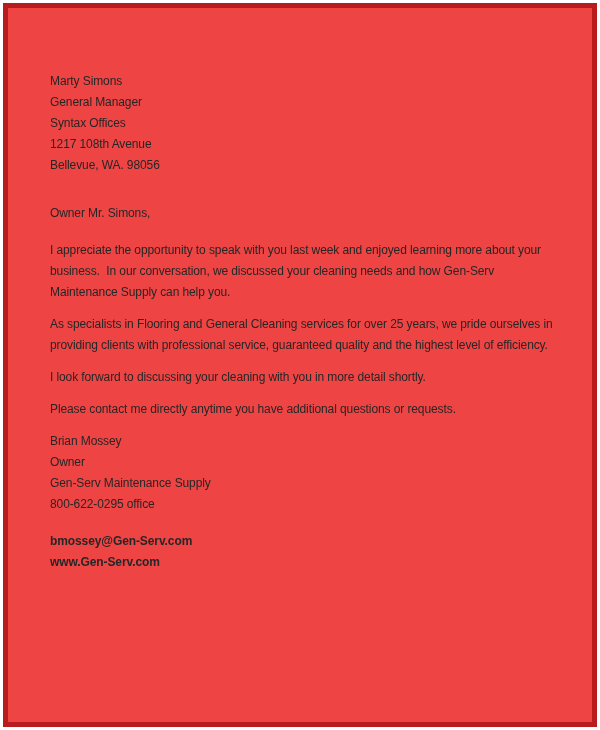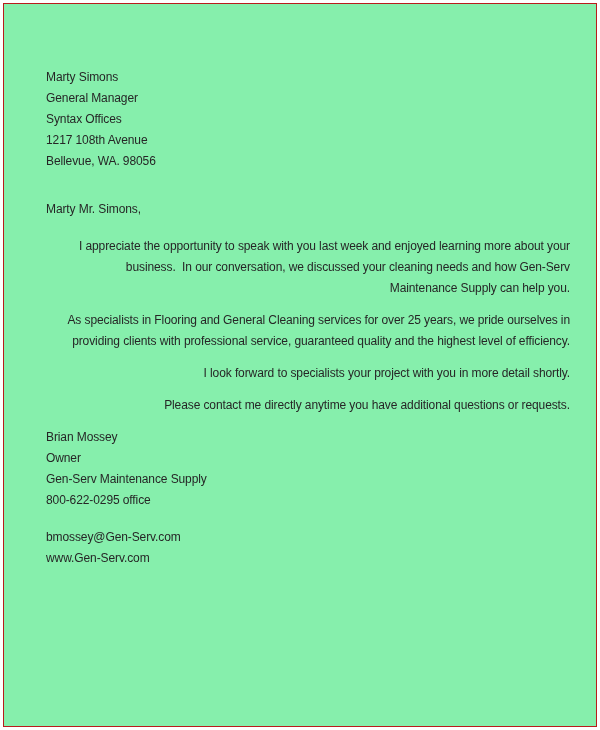--- a/index.html
+++ b/index.html
@@ -12,22 +12,22 @@
     height: 730px;
     position: relative;
     overflow: hidden;
   }
   .page {
     position: absolute;
     top: 3px;
     left: 3px;
     right: 3px;
     bottom: 3px;
-    background: #86efac;
-    border: 1px solid #b91c1c;
+    background: #ef4444;
+    border: 5px solid #b91c1c;
     box-sizing: border-box;
   }
   .content {
     padding: 63px 26px 0 42px;
     font-family: "Liberation Sans", "DejaVu Sans", sans-serif;
     font-size: 12px;
     line-height: 21px;
     letter-spacing: -0.1px;
     color: #262626;
   }
@@ -39,54 +39,54 @@
     margin-bottom: 27px;
   }
   .salutation {
     margin: 0 0 16px 0;
     white-space: pre-wrap;
   }
   .para {
     margin: 0 0 11px 0;
     white-space: pre-wrap;
     max-width: 556px;
-    text-align: right;
   }
   .closing {
     margin: 18px 0 11px 0;
     white-space: pre-wrap;
   }
   .signature {
     margin-bottom: 16px;
   }
   .contact {
     margin-bottom: 0;
+    font-weight: bold;
   }
 </style>
 </head>
 <body>
 
 <div class="page">
   <div class="content">
 
     <div class="block recipient">Marty Simons
 General Manager
 Syntax Offices
 1217 108th Avenue
 Bellevue, WA. 98056</div>
 
-    <p class="salutation">Marty Mr. Simons,</p>
+    <p class="salutation">Owner Mr. Simons,</p>
 
     <div class="body-paragraphs">
         <p class="para">I appreciate the opportunity to speak with you last week and enjoyed learning more about your
 business.  In our conversation, we discussed your cleaning needs and how Gen-Serv
 Maintenance Supply can help you.</p>
         <p class="para">As specialists in Flooring and General Cleaning services for over 25 years, we pride ourselves in
 providing clients with professional service, guaranteed quality and the highest level of efficiency.</p>
-        <p class="para">I look forward to specialists your project with you in more detail shortly.</p>
+        <p class="para">I look forward to discussing your cleaning with you in more detail shortly.</p>
         <p class="para">Please contact me directly anytime you have additional questions or requests.</p>
       </div>
 
 
     <div class="block signature">Brian Mossey
 Owner
 Gen-Serv Maintenance Supply
 800-622-0295 office</div>
 
     <div class="block contact">bmossey@Gen-Serv.com

